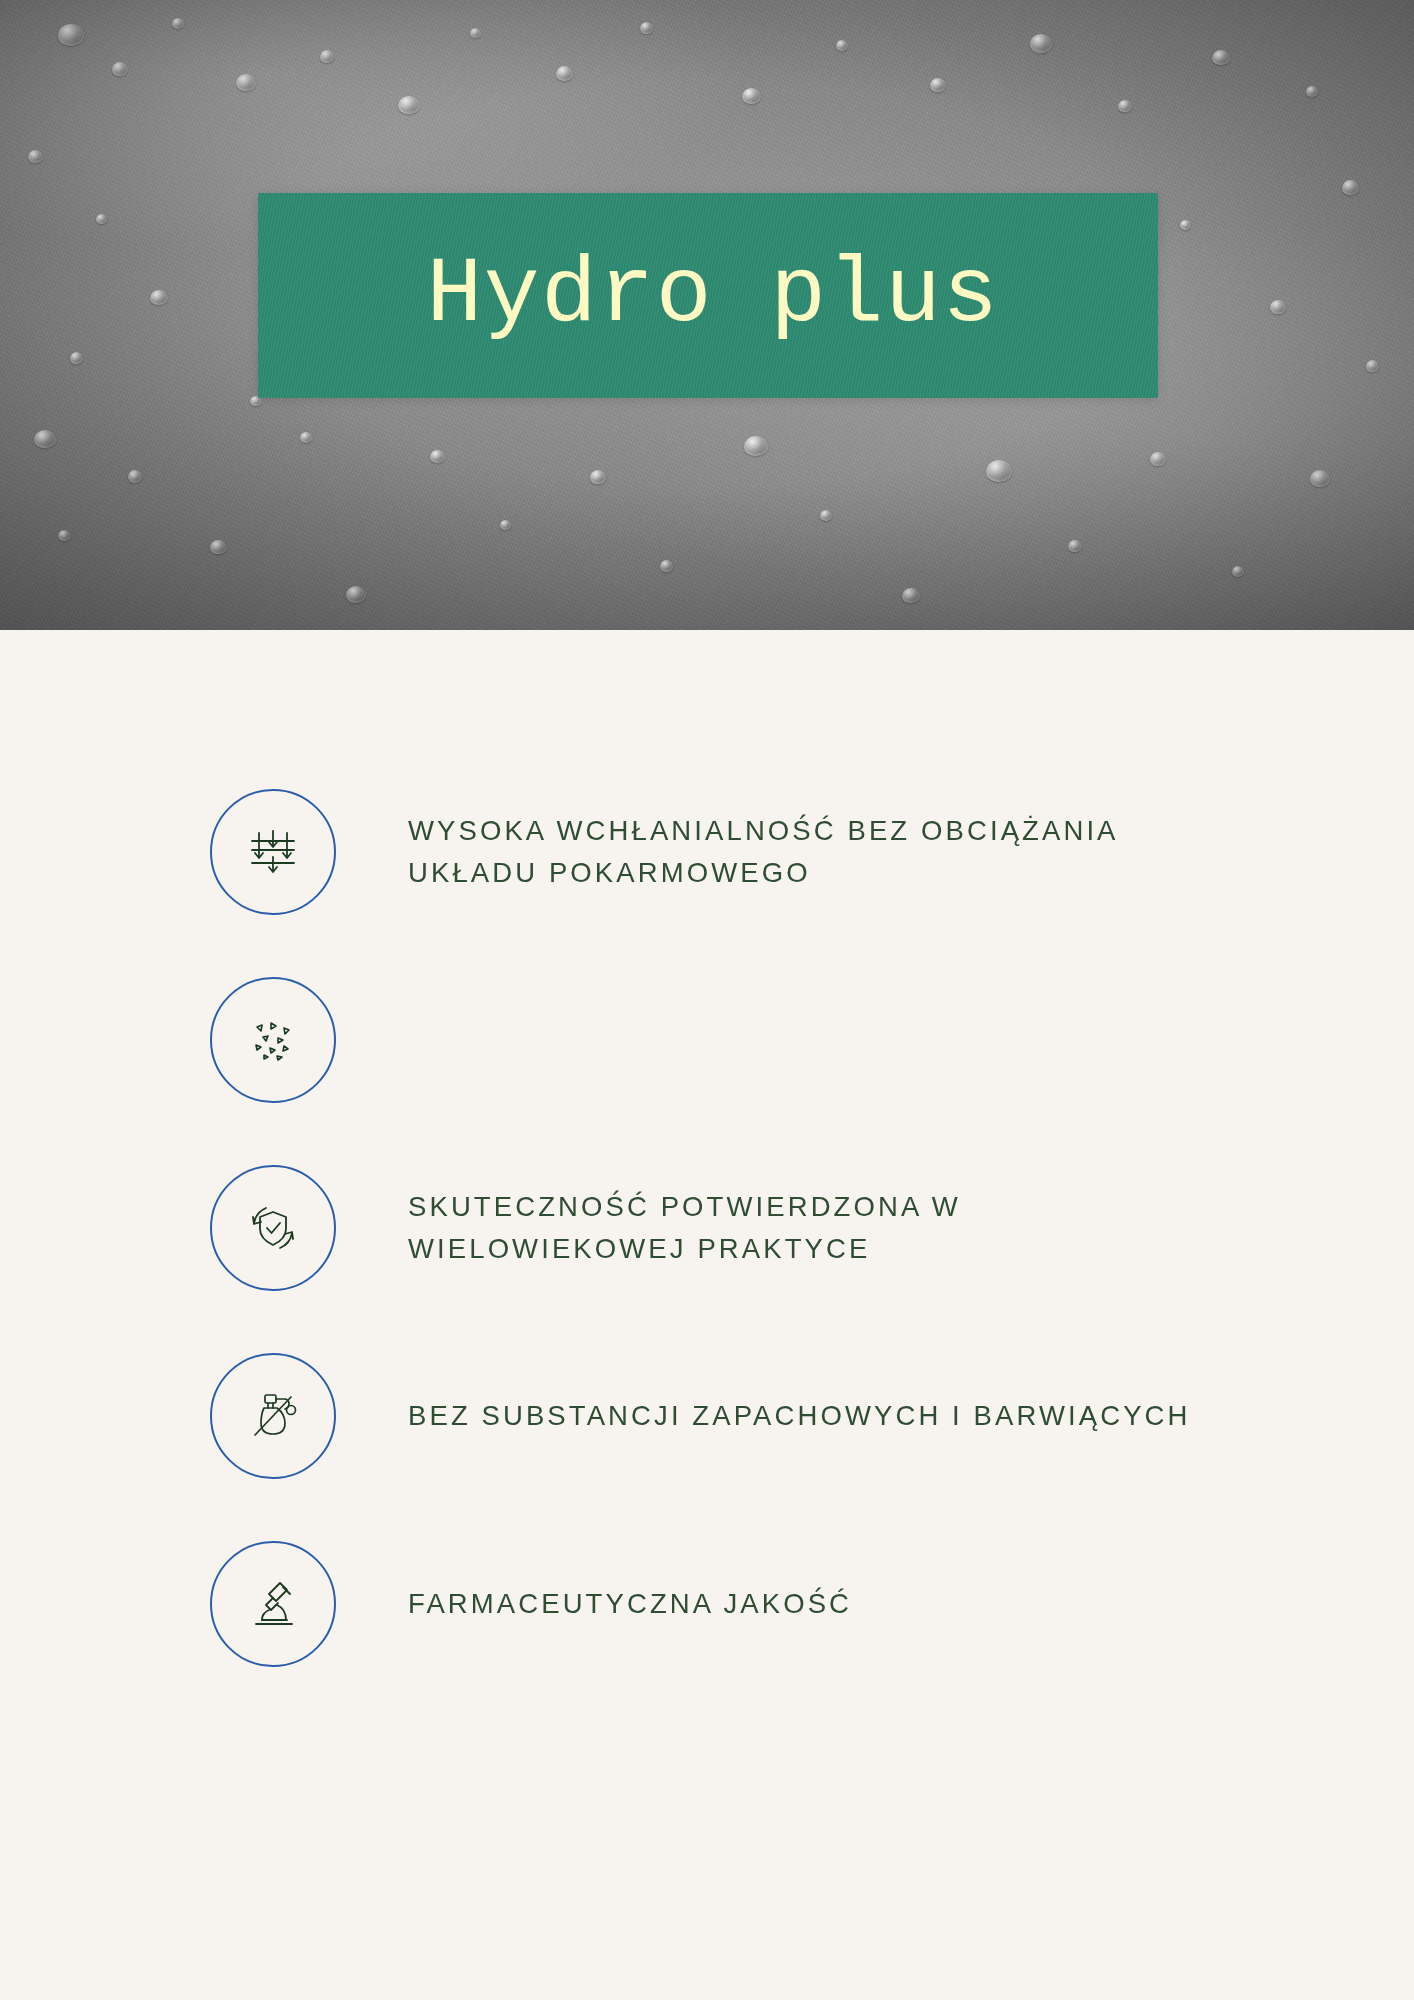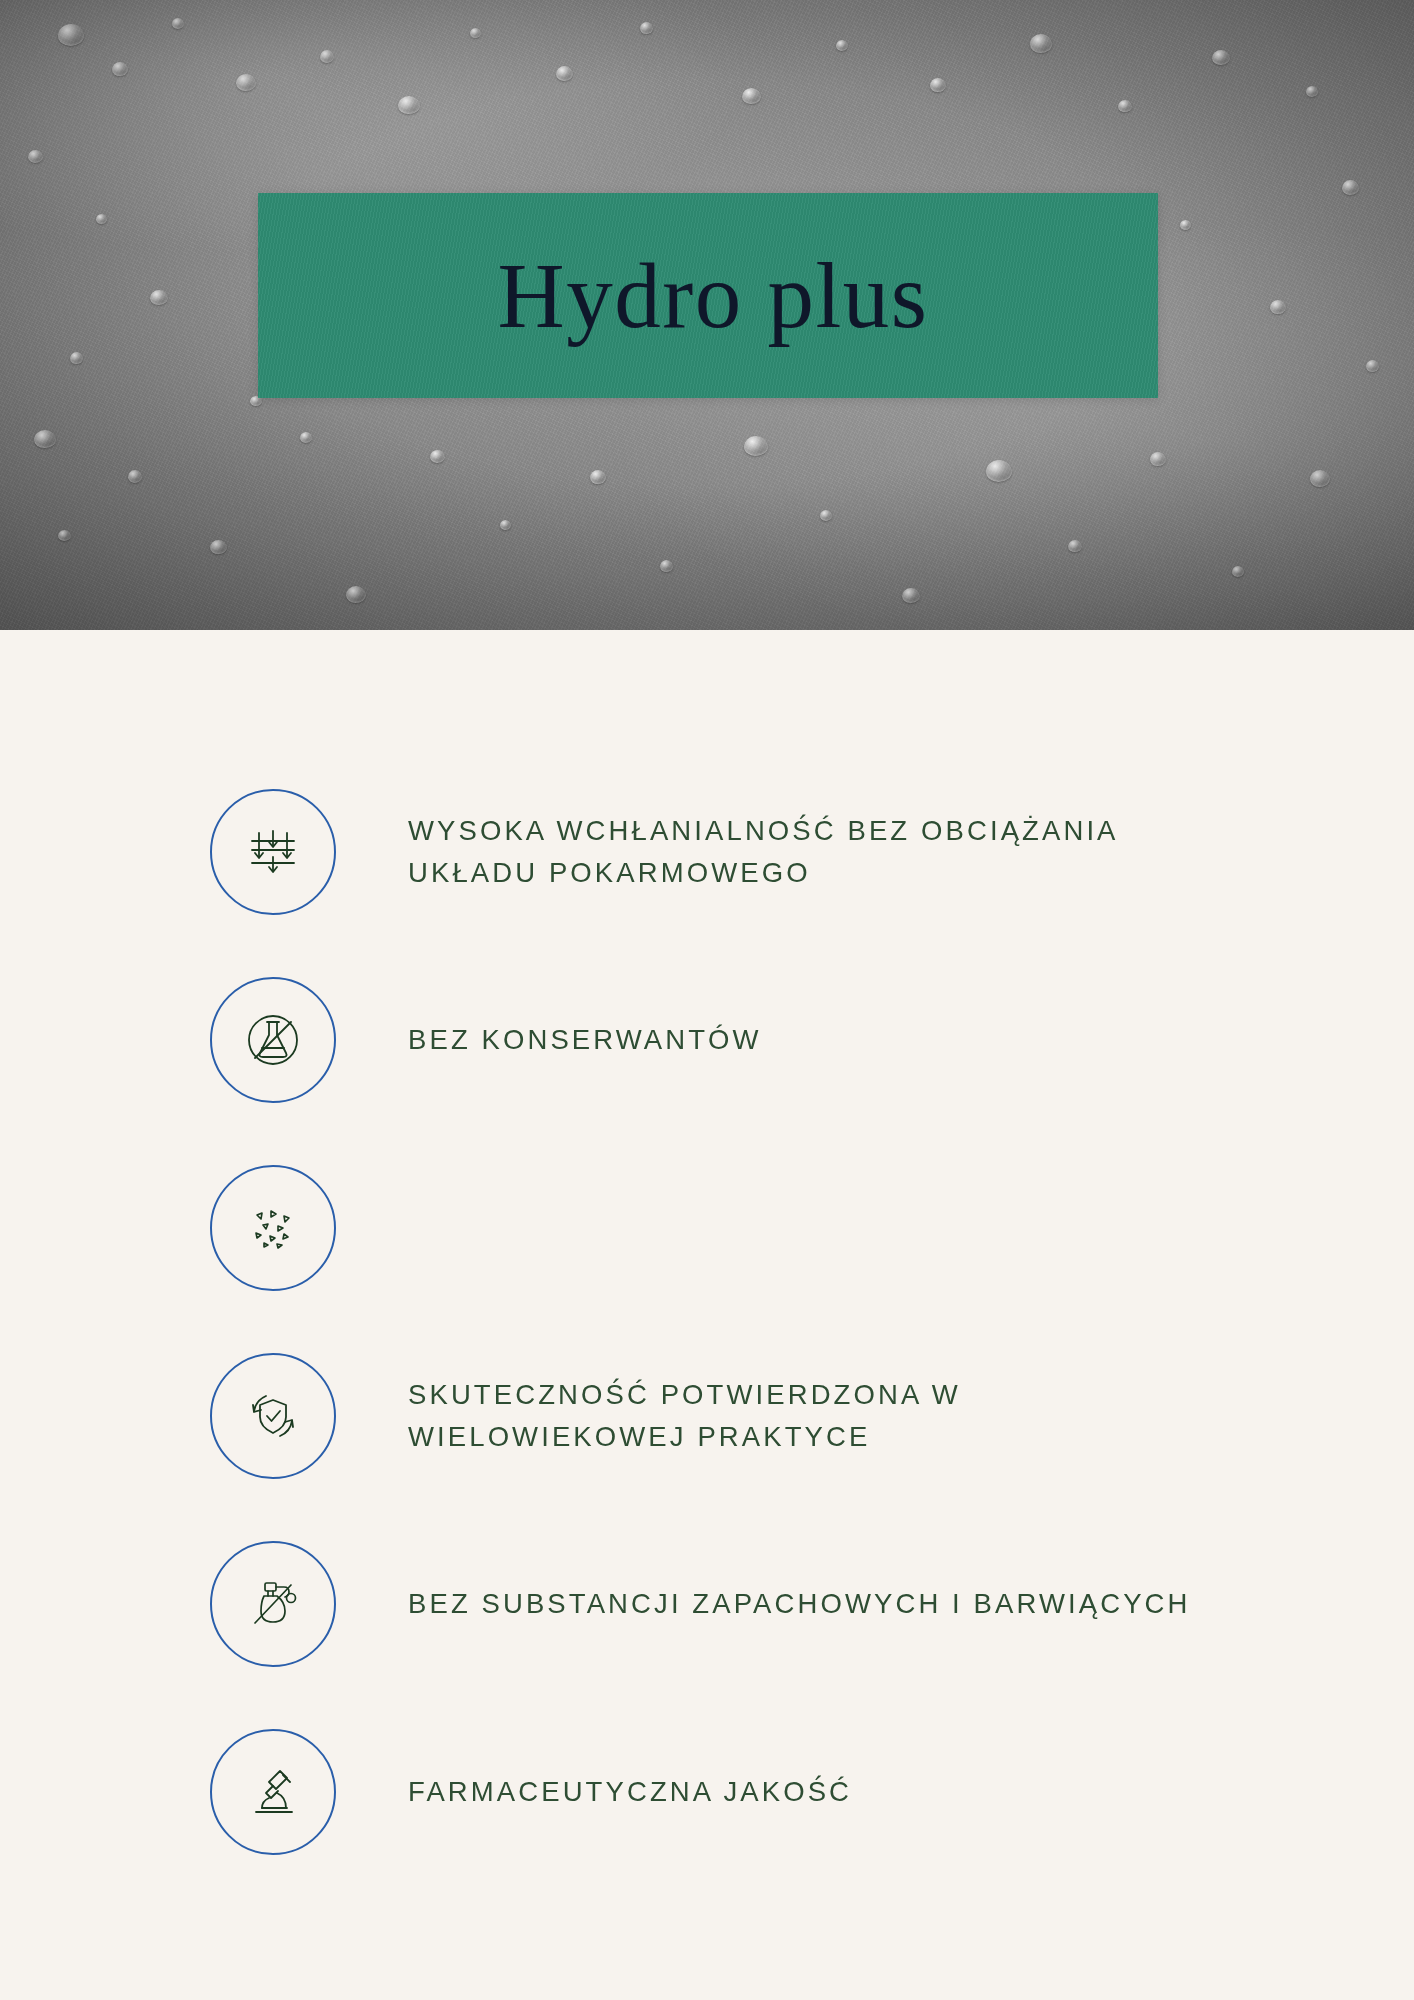--- a/index.html
+++ b/index.html
@@ -80,22 +80,22 @@
     content: "";
     position: absolute;
     inset: 0;
     background-image:
       repeating-linear-gradient(100deg, rgba(255,255,255,0.045) 0 1px, rgba(0,0,0,0.03) 1px 3px);
     pointer-events: none;
   }
   .hero-title {
     position: relative;
     z-index: 2;
-    color: #0f172a;
-    font-family: Liberation Serif, serif;
+    color: #fef9c3;
+    font-family: Liberation Mono, monospace;
     font-size: 93px;
     font-weight: 400;
     letter-spacing: 1.5px;
     line-height: 1;
     white-space: nowrap;
     margin-left: 10px;
   }
 
   
   .features {
@@ -215,31 +215,20 @@
           <polyline points="29,23 33,28 37,23"></polyline>
           <line x1="47" y1="14" x2="47" y2="38"></line>
           <polyline points="43,34 47,39 51,34"></polyline>
           <line x1="33" y1="38" x2="33" y2="52"></line>
           <polyline points="29,48 33,53 37,48"></polyline>
         </svg>
       </div>
       <div class="feature-text">Wysoka wchłanialność bez obciążania układu pokarmowego</div>
     </div>
 
-    <div class="feature">
-      <div class="feature-icon">
-        <svg width="66" height="66" viewBox="0 0 66 66" fill="none" stroke="#1b3a20" stroke-width="1.8" stroke-linecap="round" stroke-linejoin="round">
-          <circle cx="33" cy="33" r="24"></circle>
-          <path d="M27 15 L39 15 M29 15 L29 28 L20 46 Q18 50 23 50 L43 50 Q48 50 46 46 L37 28 L37 15"></path>
-          <path d="M22 41 L44 41"></path>
-          <line x1="15" y1="51" x2="51" y2="15"></line>
-        </svg>
-      </div>
-      <div class="feature-text">Bez konserwantów</div>
-    </div>
 
     <div class="feature">
       <div class="feature-icon">
         <svg width="66" height="66" viewBox="0 0 66 66" fill="none" stroke="#1b3a20" stroke-width="1.6" stroke-linecap="round" stroke-linejoin="round">
           <polygon points="17,20 22,18 21,24"></polygon>
           <polygon points="31,16 36,19 31,22"></polygon>
           <polygon points="44,21 49,23 45,27"></polygon>
           <polygon points="23,30 28,29 26,34"></polygon>
           <polygon points="38,31 43,33 38,36"></polygon>
           <polygon points="16,38 21,40 17,43"></polygon>

